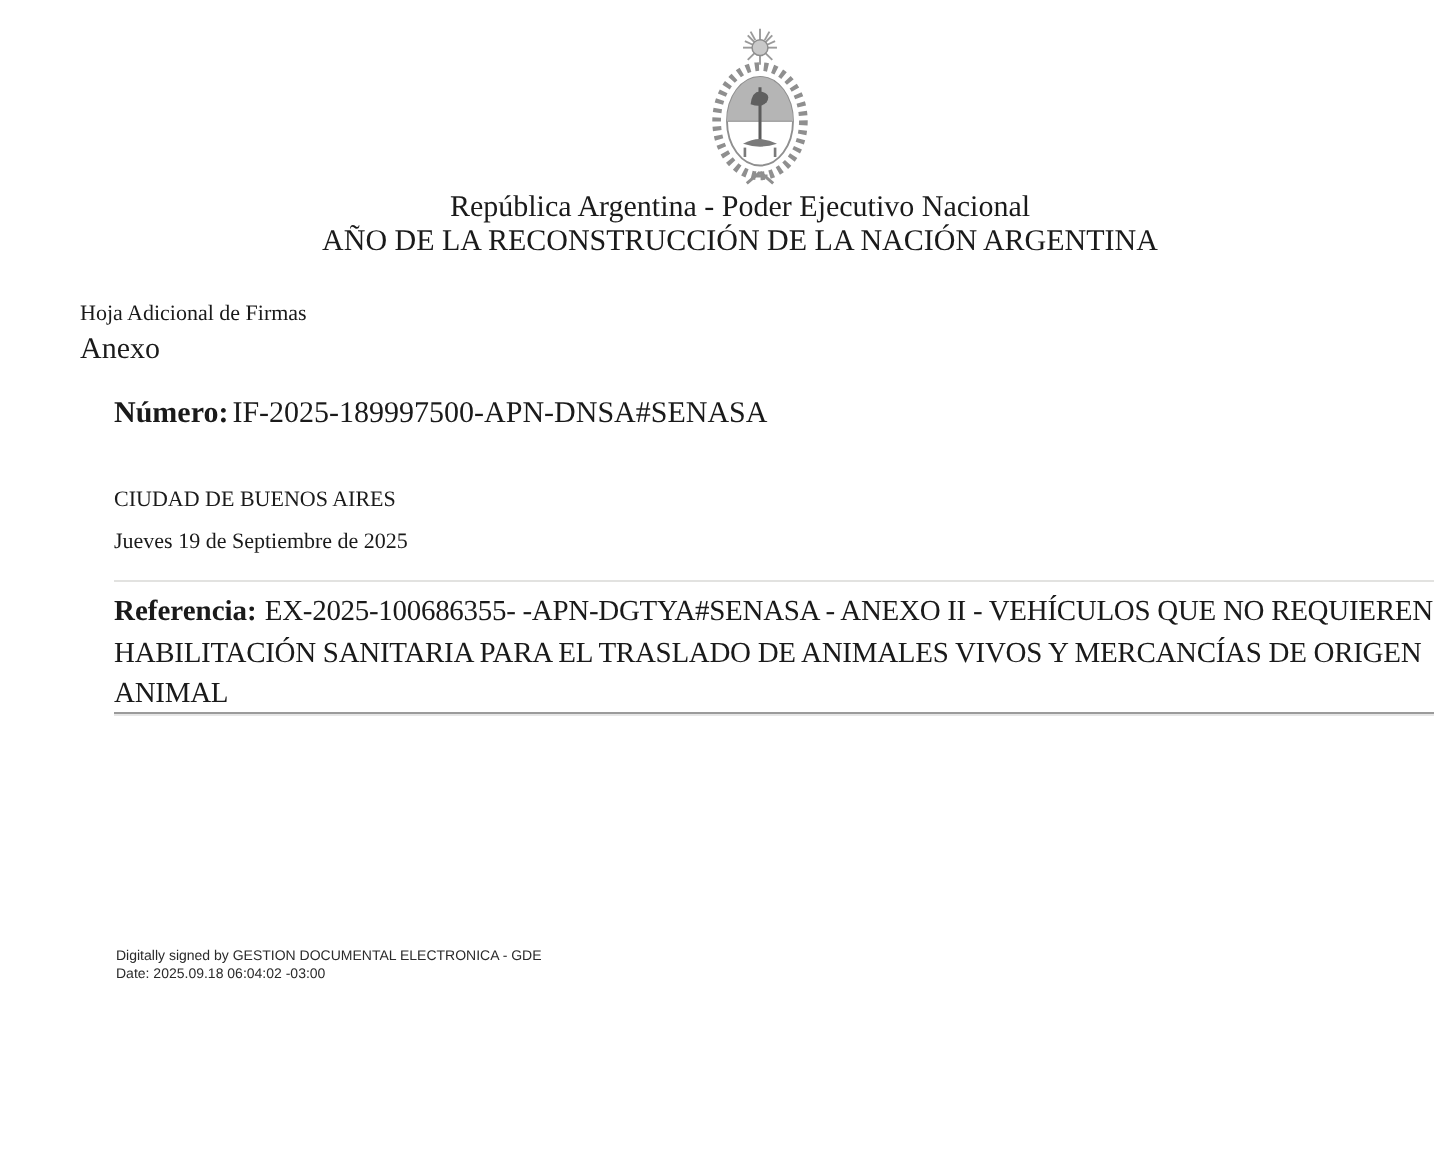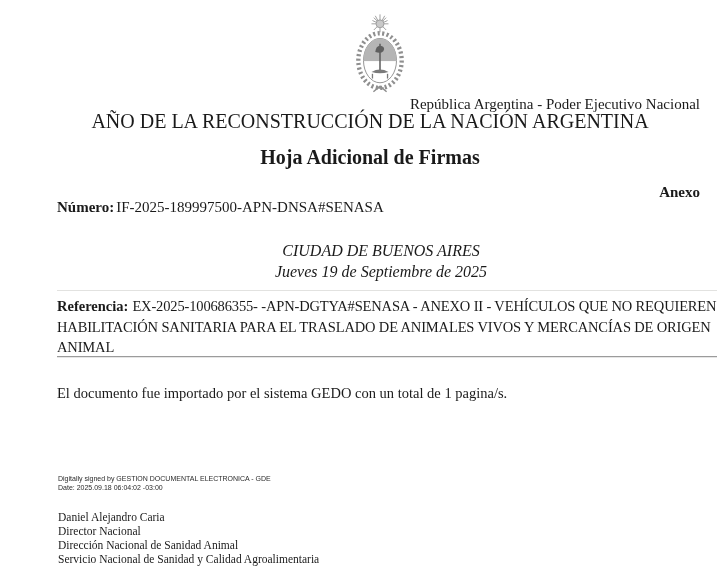--- a/index.html
+++ b/index.html
@@ -8,45 +8,45 @@
 
   .page { position: relative; width: 724px; height: 584px; background: #fff; }
 
   .crest-wrap {
     position: absolute; top: 14px; left: 347px; width: 66px; height: 80px;
     display: flex; align-items: center; justify-content: center;
   }
 
   .hdr-line1 {
     position: absolute; top: 96px; left: 40px; width: 660px;
-    text-align: right; font-size: 15px; line-height: 17px;
+    text-align: center; font-size: 15px; line-height: 17px;
   }
   .hdr-line2 {
     position: absolute; top: 113px; left: 40px; width: 660px;
-    text-align: center; font-size: 20px; line-height: 17px;
+    text-align: center; font-size: 15px; line-height: 17px;
   }
 
   .doc-title {
     position: absolute; top: 149px; left: 40px; width: 660px;
-    text-align: center; font-size: 20px; font-weight: bold; line-height: 17px;
+    text-align: left; font-size: 11px; font-weight: normal; line-height: 17px;
   }
   .doc-subtitle {
-    position: absolute; top: 184px; left: 40px; width: 660px;
-    text-align: right; font-size: 15px; font-weight: bold; line-height: 17px;
+    position: absolute; top: 167px; left: 40px; width: 660px;
+    text-align: left; font-size: 15px; font-weight: normal; line-height: 17px;
   }
 
   .numero {
     position: absolute; top: 199px; left: 57px; width: 660px;
     font-size: 15px;
   }
   .numero .lbl { font-weight: bold; margin-right: 2px; }
 
   .dateline {
     position: absolute; top: 240px; left: 57px; width: 648px;
-    text-align: center; font-size: 16px; line-height: 21px; font-style: italic;
+    text-align: left; font-size: 11px; line-height: 21px;
   }
 
   .rule-light {
     position: absolute; top: 290px; left: 57px; width: 660px; height: 0;
     border-top: 1px solid #e2e2e0;
   }
 
   .referencia {
     position: absolute; top: 296px; left: 57px; width: 662px;
     font-size: 14.5px; line-height: 20.5px; letter-spacing: -0.15px;
@@ -134,27 +134,20 @@
   </div>
 
   <div class="rule-light"></div>
 
   <p class="referencia">
     <span class="lbl">Referencia:</span><span>EX-2025-100686355- -APN-DGTYA#SENASA - ANEXO II - VEHÍCULOS QUE NO REQUIEREN HABILITACIÓN SANITARIA PARA EL TRASLADO DE ANIMALES VIVOS Y MERCANCÍAS DE ORIGEN ANIMAL</span>
   </p>
 
   <div class="rule-dark"></div>
 
-  <p class="imported">El documento fue importado por el sistema GEDO con un total de 1 pagina/s.</p>
 
   <div class="digsig">
     <div>Digitally signed by GESTION DOCUMENTAL ELECTRONICA - GDE</div>
     <div>Date: 2025.09.18 06:04:02 -03:00</div>
   </div>
 
-  <div class="signer">
-    <div>Daniel Alejandro Caria</div>
-    <div>Director Nacional</div>
-    <div>Dirección Nacional de Sanidad Animal</div>
-    <div>Servicio Nacional de Sanidad y Calidad Agroalimentaria</div>
-  </div>
 
 </div>
 
 </body></html>

